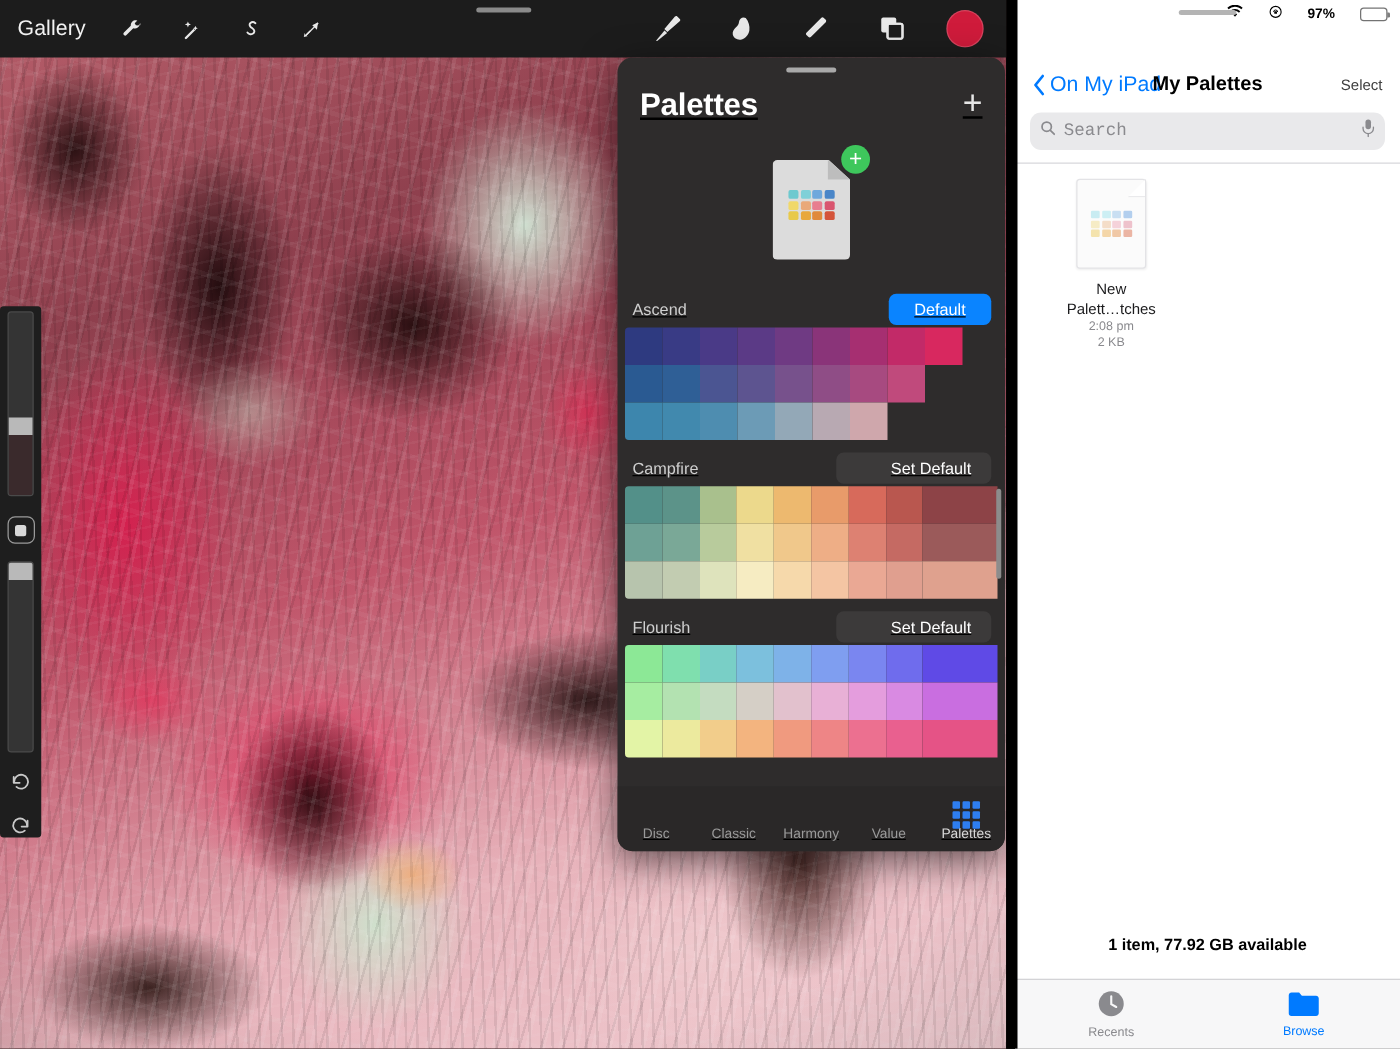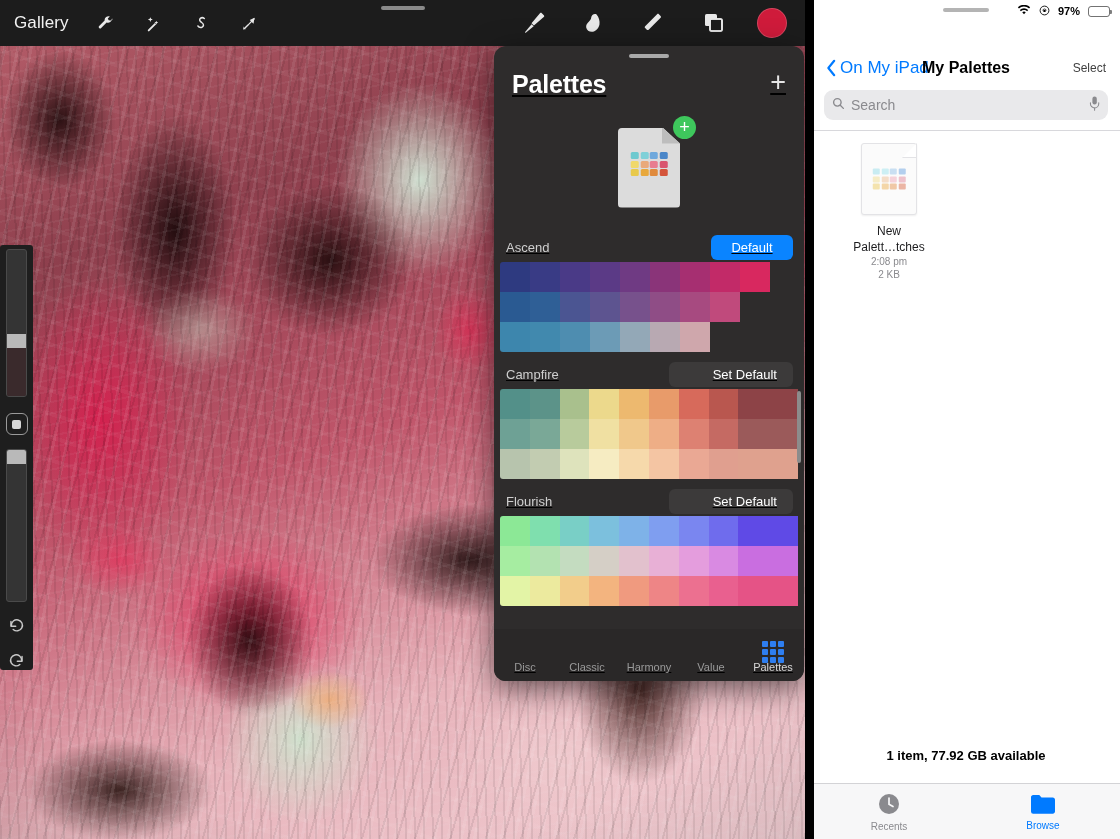--- a/index.html
+++ b/index.html
@@ -210,21 +210,21 @@
     background: #8c8c8c; border-radius: 2px;
   }
 
   
   #files-app {
     position: absolute; left: 812px; top: 0; width: 308px; height: 839px;
     background: #fff; display: flex; flex-direction: column; z-index: 50;
   }
   #status-bar {
     height: 22px; display: flex; align-items: center; justify-content: flex-end;
-    padding-right: 10px; gap: 8px; position: relative;
+    padding-right: 10px; gap: 20px; position: relative;
   }
   #files-grabber {
     position: absolute; left: 50%; transform: translateX(-50%); top: 8px;
     width: 46px; height: 4px; border-radius: 2px; background: #b4b4b4;
   }
   #battery-pct { font-size: 11px; font-weight: bold; color: #000; }
   .batt-body {
     width: 22px; height: 11px; border: 1px solid rgba(0,0,0,.55); border-radius: 3px;
     padding: 1px; position: relative;
   }
@@ -235,21 +235,21 @@
   }
   #files-nav {
     height: 36px; display: flex; align-items: center; padding: 0 14px; position: relative; margin-top: 28px;
   }
   #back-link { display: flex; align-items: center; color: #007aff; font-size: 17px; gap: 3px; }
   #nav-title {
     position: absolute; left: 50%; transform: translateX(-50%);
     font-size: 16px; font-weight: bold; color: #000;
   }
   #select-btn { margin-left: auto; color: #404040; font-size: 12px; text-align: center; }
-  #search-wrap { padding: 4px 12px 10px; }
+  #search-wrap { padding: 4px 12px 10px; font-family: Liberation Mono, monospace; }
   #search-bar {
     height: 30px; background: #e9e9eb; border-radius: 9px;
     display: flex; align-items: center; padding: 0 8px; gap: 6px;
   }
   #search-placeholder { color: #8a8a8e; font-size: 14px; flex: 1; }
   #files-divider { height: 1px; background: #d8d8dc; }
   #files-grid { flex: 1; padding: 12px 0 0; }
   .file-item { width: 110px; margin-left: 22px; text-align: center; }
   .file-thumb {
     width: 56px; height: 72px; margin: 0 auto 8px; position: relative;

